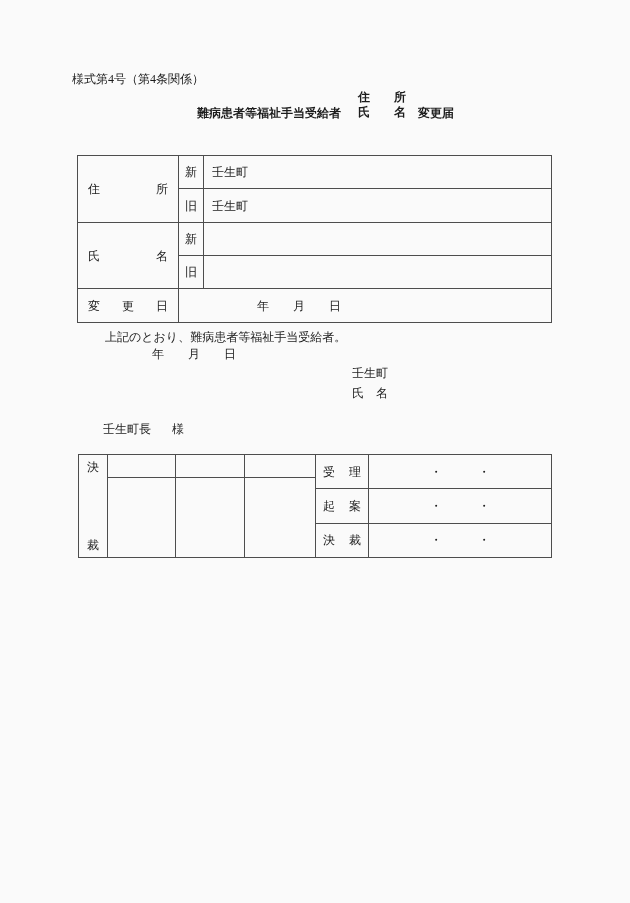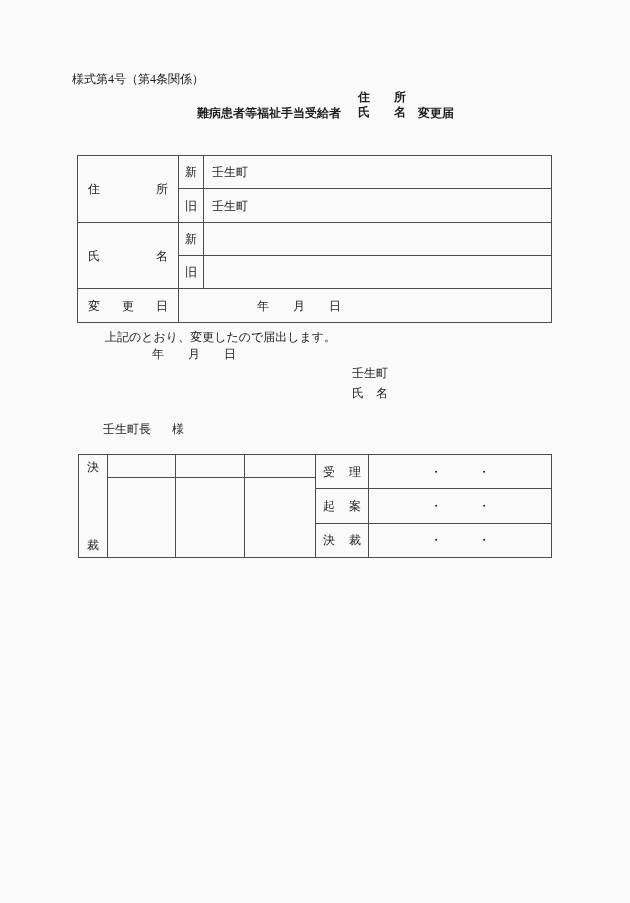--- a/index.html
+++ b/index.html
@@ -137,21 +137,21 @@
         <span>変</span>
         <span>更</span>
         <span>日</span>
       </div>
     </td>
     <td colspan="2" class="datecell">年　　月　　日</td>
   </tr>
 </tbody>
   </table>
 
-<div class="abs statement">上記のとおり、変更したので届出します。</div>
+<div class="abs statement">上記のとおり、難病患者等福祉手当受給者。</div>
 <div class="abs decl-date">年　　月　　日</div>
 <div class="abs signer-town">壬生町</div>
 <div class="abs signer-name">氏　名</div>
 <div class="abs addressee-line">
   <span>壬生町長</span>
   <span class="honorific">様</span>
 </div>
 
 <div class="abs approval">
   <div class="kessai-col">

